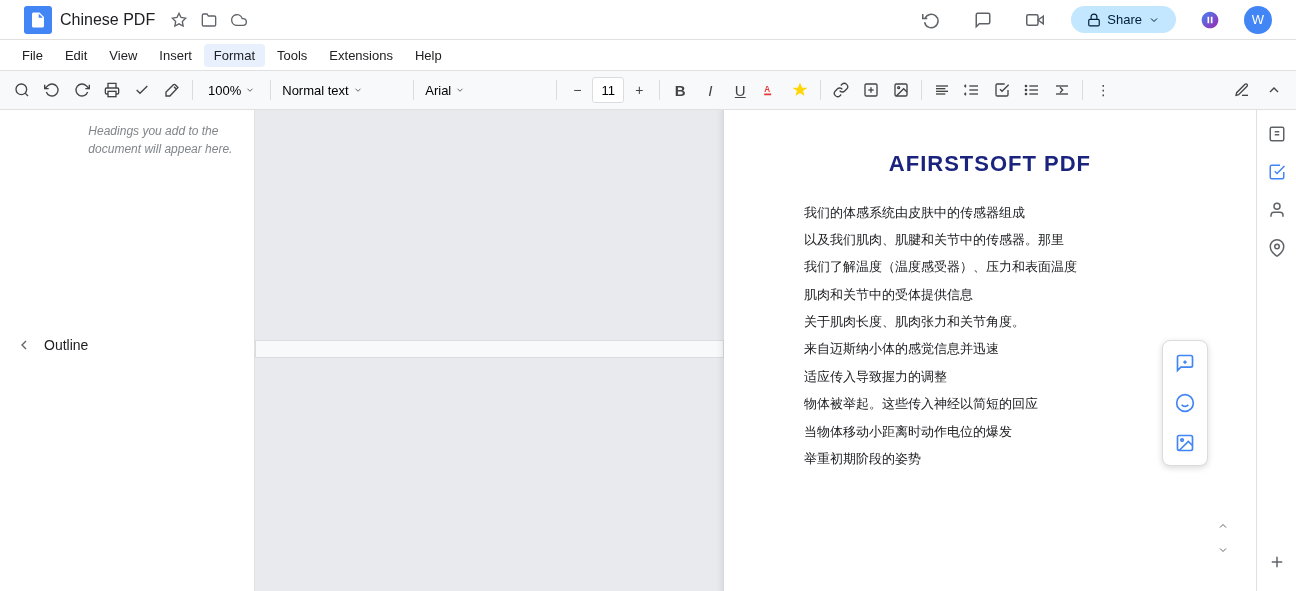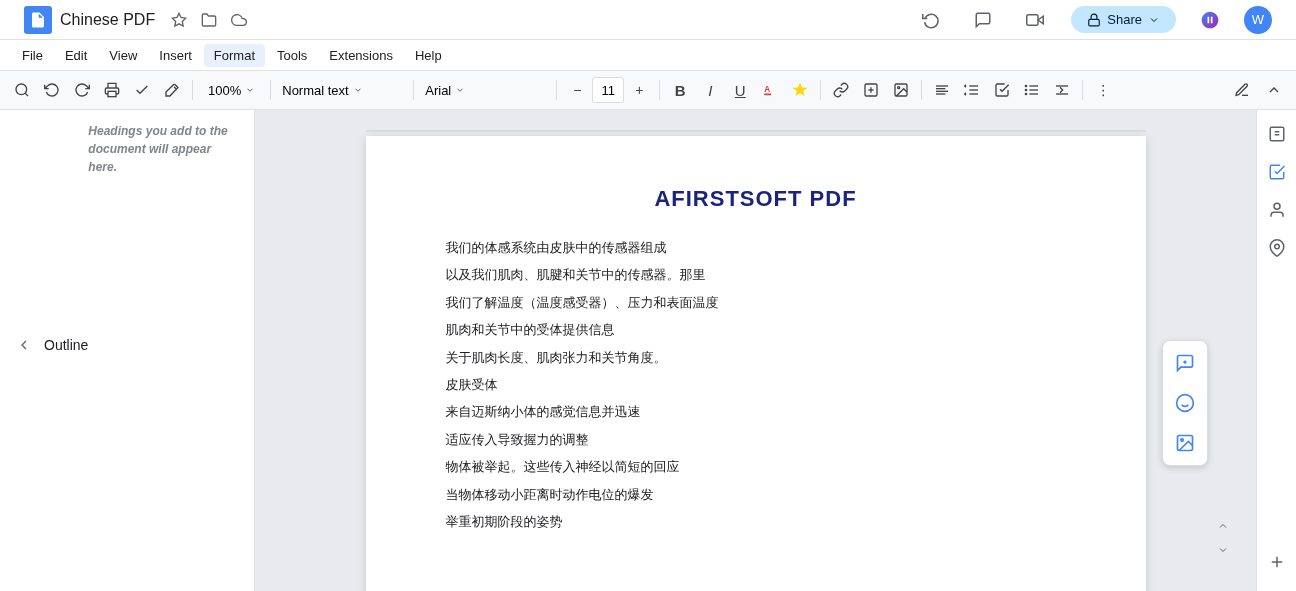--- a/index.html
+++ b/index.html
@@ -147,21 +147,21 @@
     }
     .sidebar-back {
       width: 24px; height: 24px; display: flex; align-items: center; justify-content: center;
       cursor: pointer; color: #5f6368;
     }
     .sidebar-title {
       font-size: 14px; color: #202124; font-weight: 500;
     }
     .sidebar-hint {
       font-size: 12px; color: #80868b;
-      font-style: italic; line-height: 1.5; font-weight: bold;
+      font-style: italic; line-height: 1.5;
     }
 
     
     .right-panel {
       width: 40px;
       background: #fff;
       border-left: 1px solid #e0e0e0;
       display: flex;
       flex-direction: column;
       align-items: center;
@@ -173,21 +173,21 @@
       display: flex; align-items: center; justify-content: center;
       cursor: pointer; color: #5f6368; border-radius: 4px;
     }
 
     
     .doc-area {
       flex: 1;
       background: #e8eaed;
       overflow-y: auto;
       display: flex;
-      flex-direction: column;
+      flex-direction: row;
       align-items: center;
       padding: 20px 0;
       position: relative;
     }
 
     
     .ruler {
       width: 780px;
       height: 18px;
       background: #f8f9fa;
@@ -523,21 +523,20 @@
     </div>
 
     <div class="page">
       <div class="page-title">AFIRSTSOFT PDF</div>
       <div class="page-content">
         <p>我们的体感系统由皮肤中的传感器组成</p>
         <p> 以及我们肌肉、肌腱和关节中的传感器。那里</p>
         <p>我们了解温度（温度感受器）、压力和表面温度</p>
         <p>肌肉和关节中的受体提供信息</p>
         <p>关于肌肉长度、肌肉张力和关节角度。</p>
-        <p>皮肤受体</p>
         <p>来自迈斯纳小体的感觉信息并迅速</p>
         <p>适应传入导致握力的调整</p>
         <p>物体被举起。这些传入神经以简短的回应</p>
         <p> 当物体移动小距离时动作电位的爆发</p>
         <p>举重初期阶段的姿势</p>
 
       </div>
     </div>
 
     <div class="float-actions">

